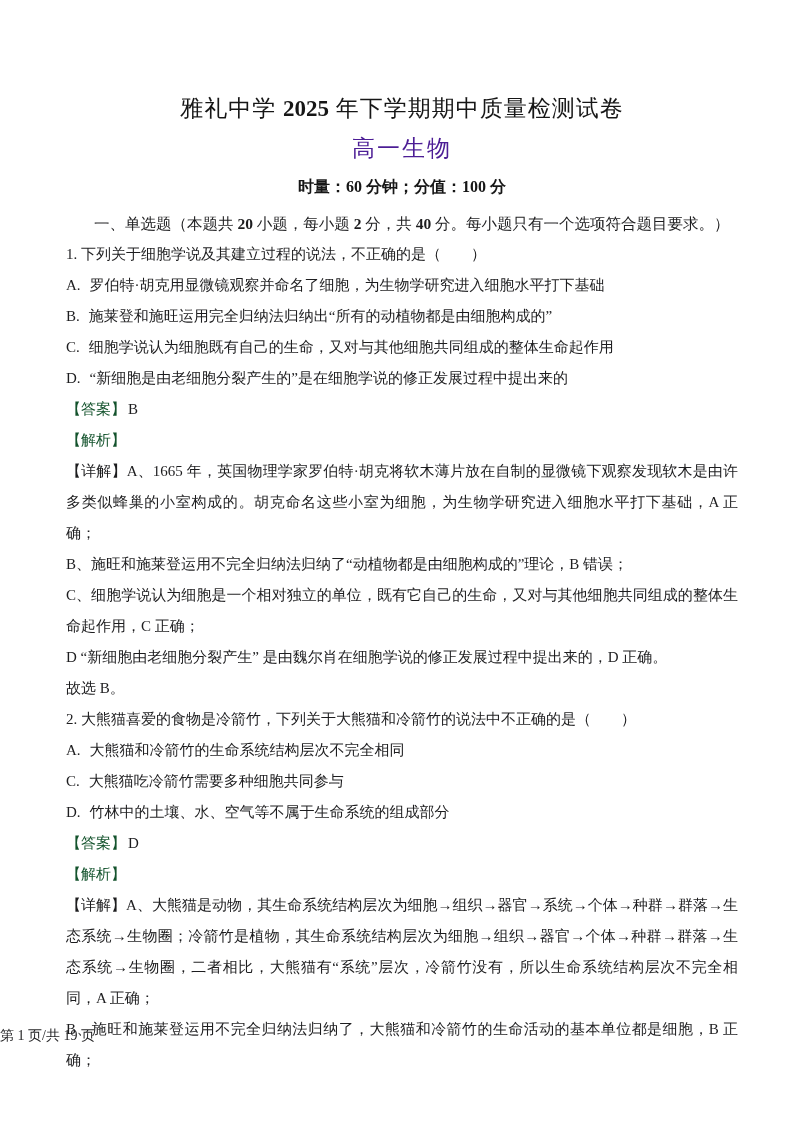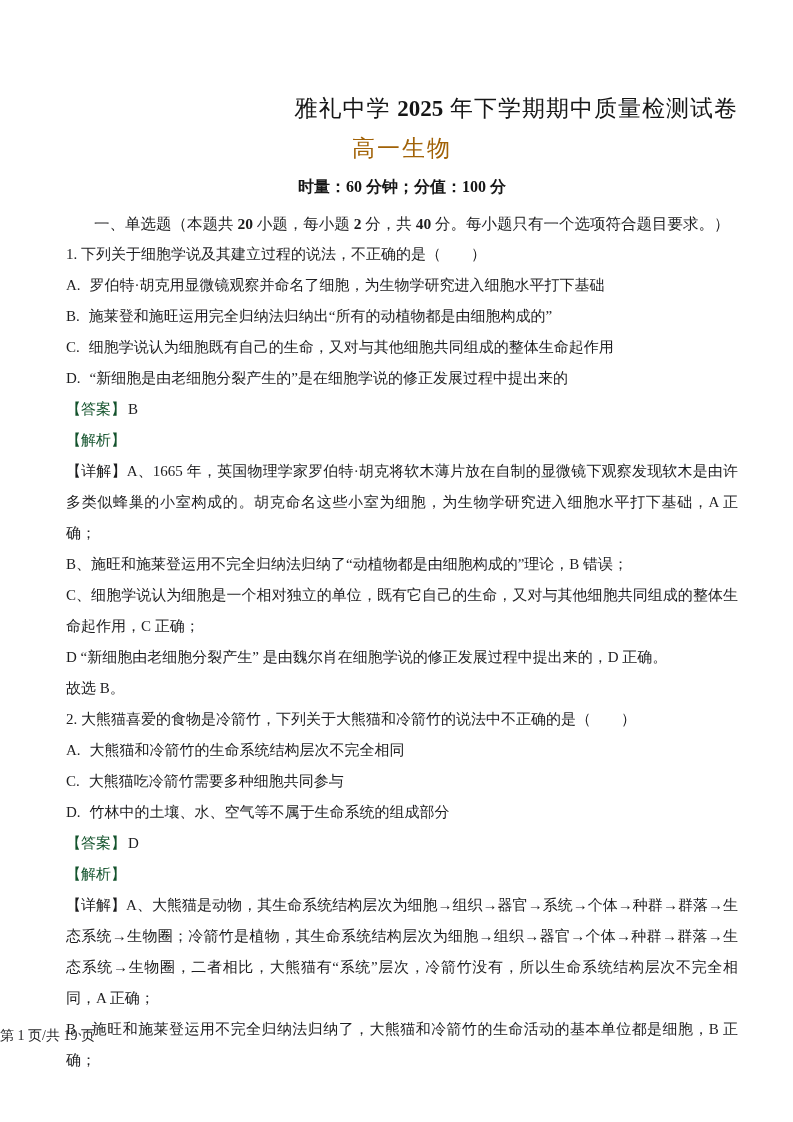--- a/index.html
+++ b/index.html
@@ -10,28 +10,28 @@
     font-family: "Liberation Serif", "DejaVu Serif", serif;
     color: #1d1d1f;
   }
   .sheet { position: relative; width: 793px; height: 1122px; background: #ffffff; }
   .content { padding: 94px 55px 0 66px; }
 
   h1.doc-title {
     margin: 0 0 10px 0;
     font-size: 23px; line-height: 30px;
     font-weight: 400; letter-spacing: 1px;
-    text-align: right; color: #161616;
+    text-align: center; color: #161616;
   }
   h1.doc-title b { font-weight: 700; letter-spacing: 0; }
   h2.doc-subtitle {
     margin: 0 0 12px 0;
     font-size: 23px; line-height: 30px;
     font-weight: 400; letter-spacing: 2px;
-    text-align: center; color: #a16207;
+    text-align: center; color: #4c1d95;
   }
   .meta-line {
     margin: 0 0 10px 0;
     font-size: 16px; line-height: 22px;
     font-weight: 700; text-align: center; color: #161616;
   }
   .section-line {
     font-size: 15.5px; line-height: 31px;
     font-weight: 400; color: #1d1d1f;
     white-space: nowrap;

